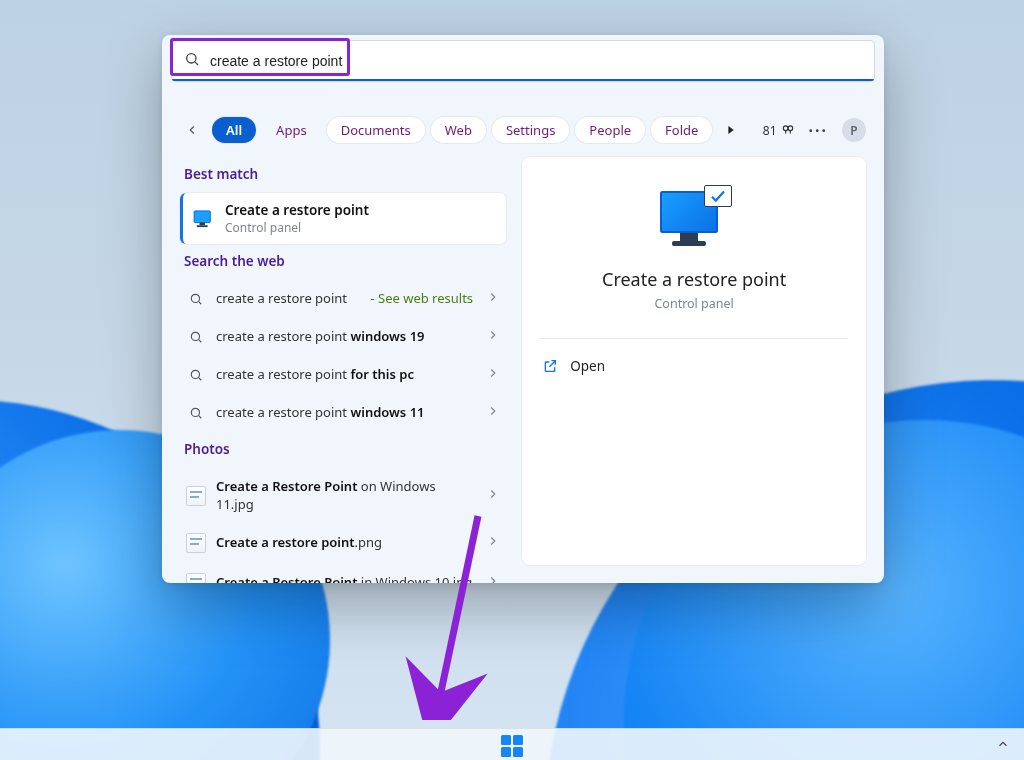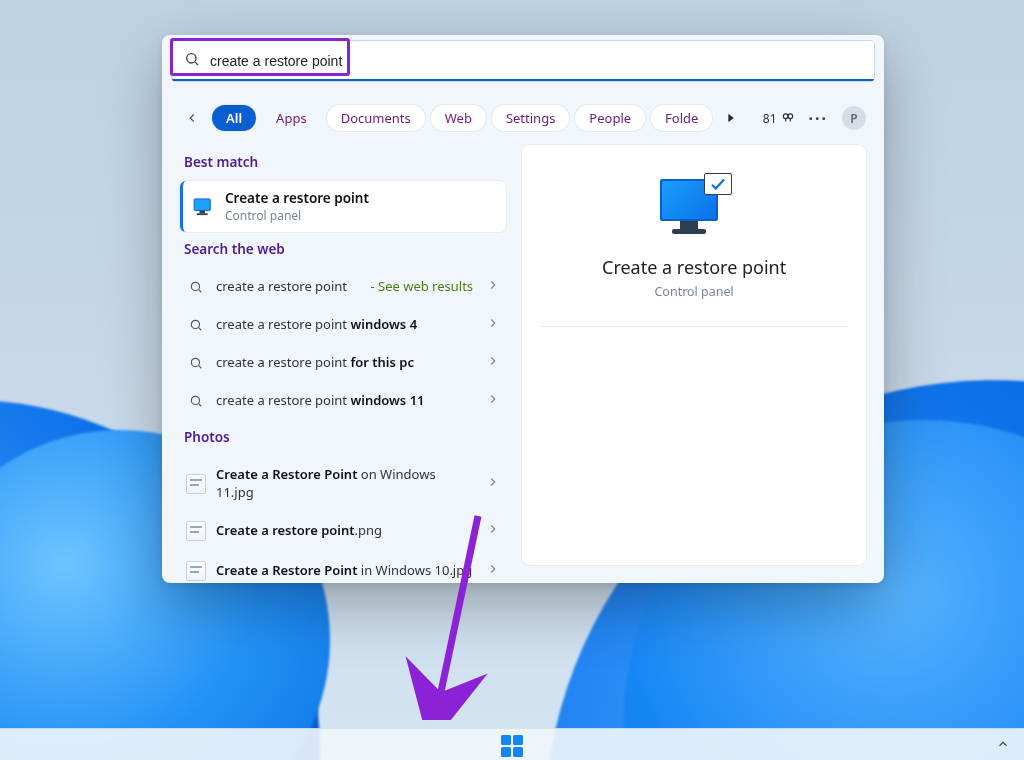--- a/index.html
+++ b/index.html
@@ -48,21 +48,21 @@
   .search-input {
     border: none; outline: none; flex: 1; font-size: 14px; color:#222;
     margin-left: 10px; background: transparent;
   }
   .hl-box {
     position:absolute; left:170px; top:38px; width:180px; height:38px;
     border:3px solid #8b22d6; border-radius:3px; z-index:40; pointer-events:none;
   }
 
   .tabbar {
-    display:flex; align-items:center; gap:8px; padding: 24px 18px 10px 18px;
+    display:flex; align-items:center; gap:8px; padding: 36px 18px 10px 18px;
   }
   .back-btn { width:24px; height:24px; display:flex; align-items:center; justify-content:center; color:#555;}
   .chips { display:flex; gap:6px; align-items:center; }
   .chip {
     padding: 4px 14px; border-radius: 14px; font-size:13px; background:#fff; color:#701a75;
     box-shadow: 0 0 0 1px rgba(0,0,0,.05);
     cursor: default;
   }
   .chip.active { background:#0a5fd0; color:#fff; font-weight:600; }
   .chip.ghost { background:transparent; box-shadow:none; }
@@ -261,21 +261,21 @@
                 <polyline points="9 18 15 12 9 6"></polyline>
               </svg></span>
         </div>
         <div class="row">
           <span class="lead">
               <svg viewBox="0 0 24 24" fill="none" stroke-width="2">
                 <circle cx="11" cy="11" r="7"></circle>
                 <line x1="21" y1="21" x2="16.65" y2="16.65"></line>
               </svg>
             </span>
-          <span class="txt"><span>create a restore point </span><strong>windows 4</strong></span>
+          <span class="txt"><span>create a restore point </span><strong>windows 19</strong></span>
           <span class="chev"><svg viewBox="0 0 24 24" fill="none" stroke-width="2">
                 <polyline points="9 18 15 12 9 6"></polyline>
               </svg></span>
         </div>
         <div class="row">
           <span class="lead">
               <svg viewBox="0 0 24 24" fill="none" stroke-width="2">
                 <circle cx="11" cy="11" r="7"></circle>
                 <line x1="21" y1="21" x2="16.65" y2="16.65"></line>
               </svg>
@@ -340,20 +340,28 @@
           <div class="check">
               <svg viewBox="0 0 24 24" fill="none" stroke-width="3">
                 <polyline points="4 13 9 18 20 6"></polyline>
               </svg>
             </div>
         </div>
         <div class="rp-title">Create a restore point</div>
         <div class="rp-sub">Control panel</div>
       </div>
       <div class="divider"></div>
+      <div class="action-row">
+        <svg class="open-ico" viewBox="0 0 24 24" fill="none" stroke="currentColor" stroke-width="2">
+          <path d="M14 4h6v6"></path>
+            <path d="M20 4l-9 9"></path>
+            <path d="M19 14v5a1 1 0 0 1-1 1H6a1 1 0 0 1-1-1V7a1 1 0 0 1 1-1h5"></path>
+        </svg>
+        <span>Open</span>
+      </div>
     </div>
   </div>
 </div>
 
 <svg class="arrow-svg" viewBox="0 0 130 210">
   <defs>
     <marker id="ah" markerWidth="14" markerHeight="14" refX="6" refY="6" orient="auto">
       <path d="M0,0 L12,6 L0,12 L4,6 Z" fill="#8b22d6"></path>
     </marker>
   </defs>

